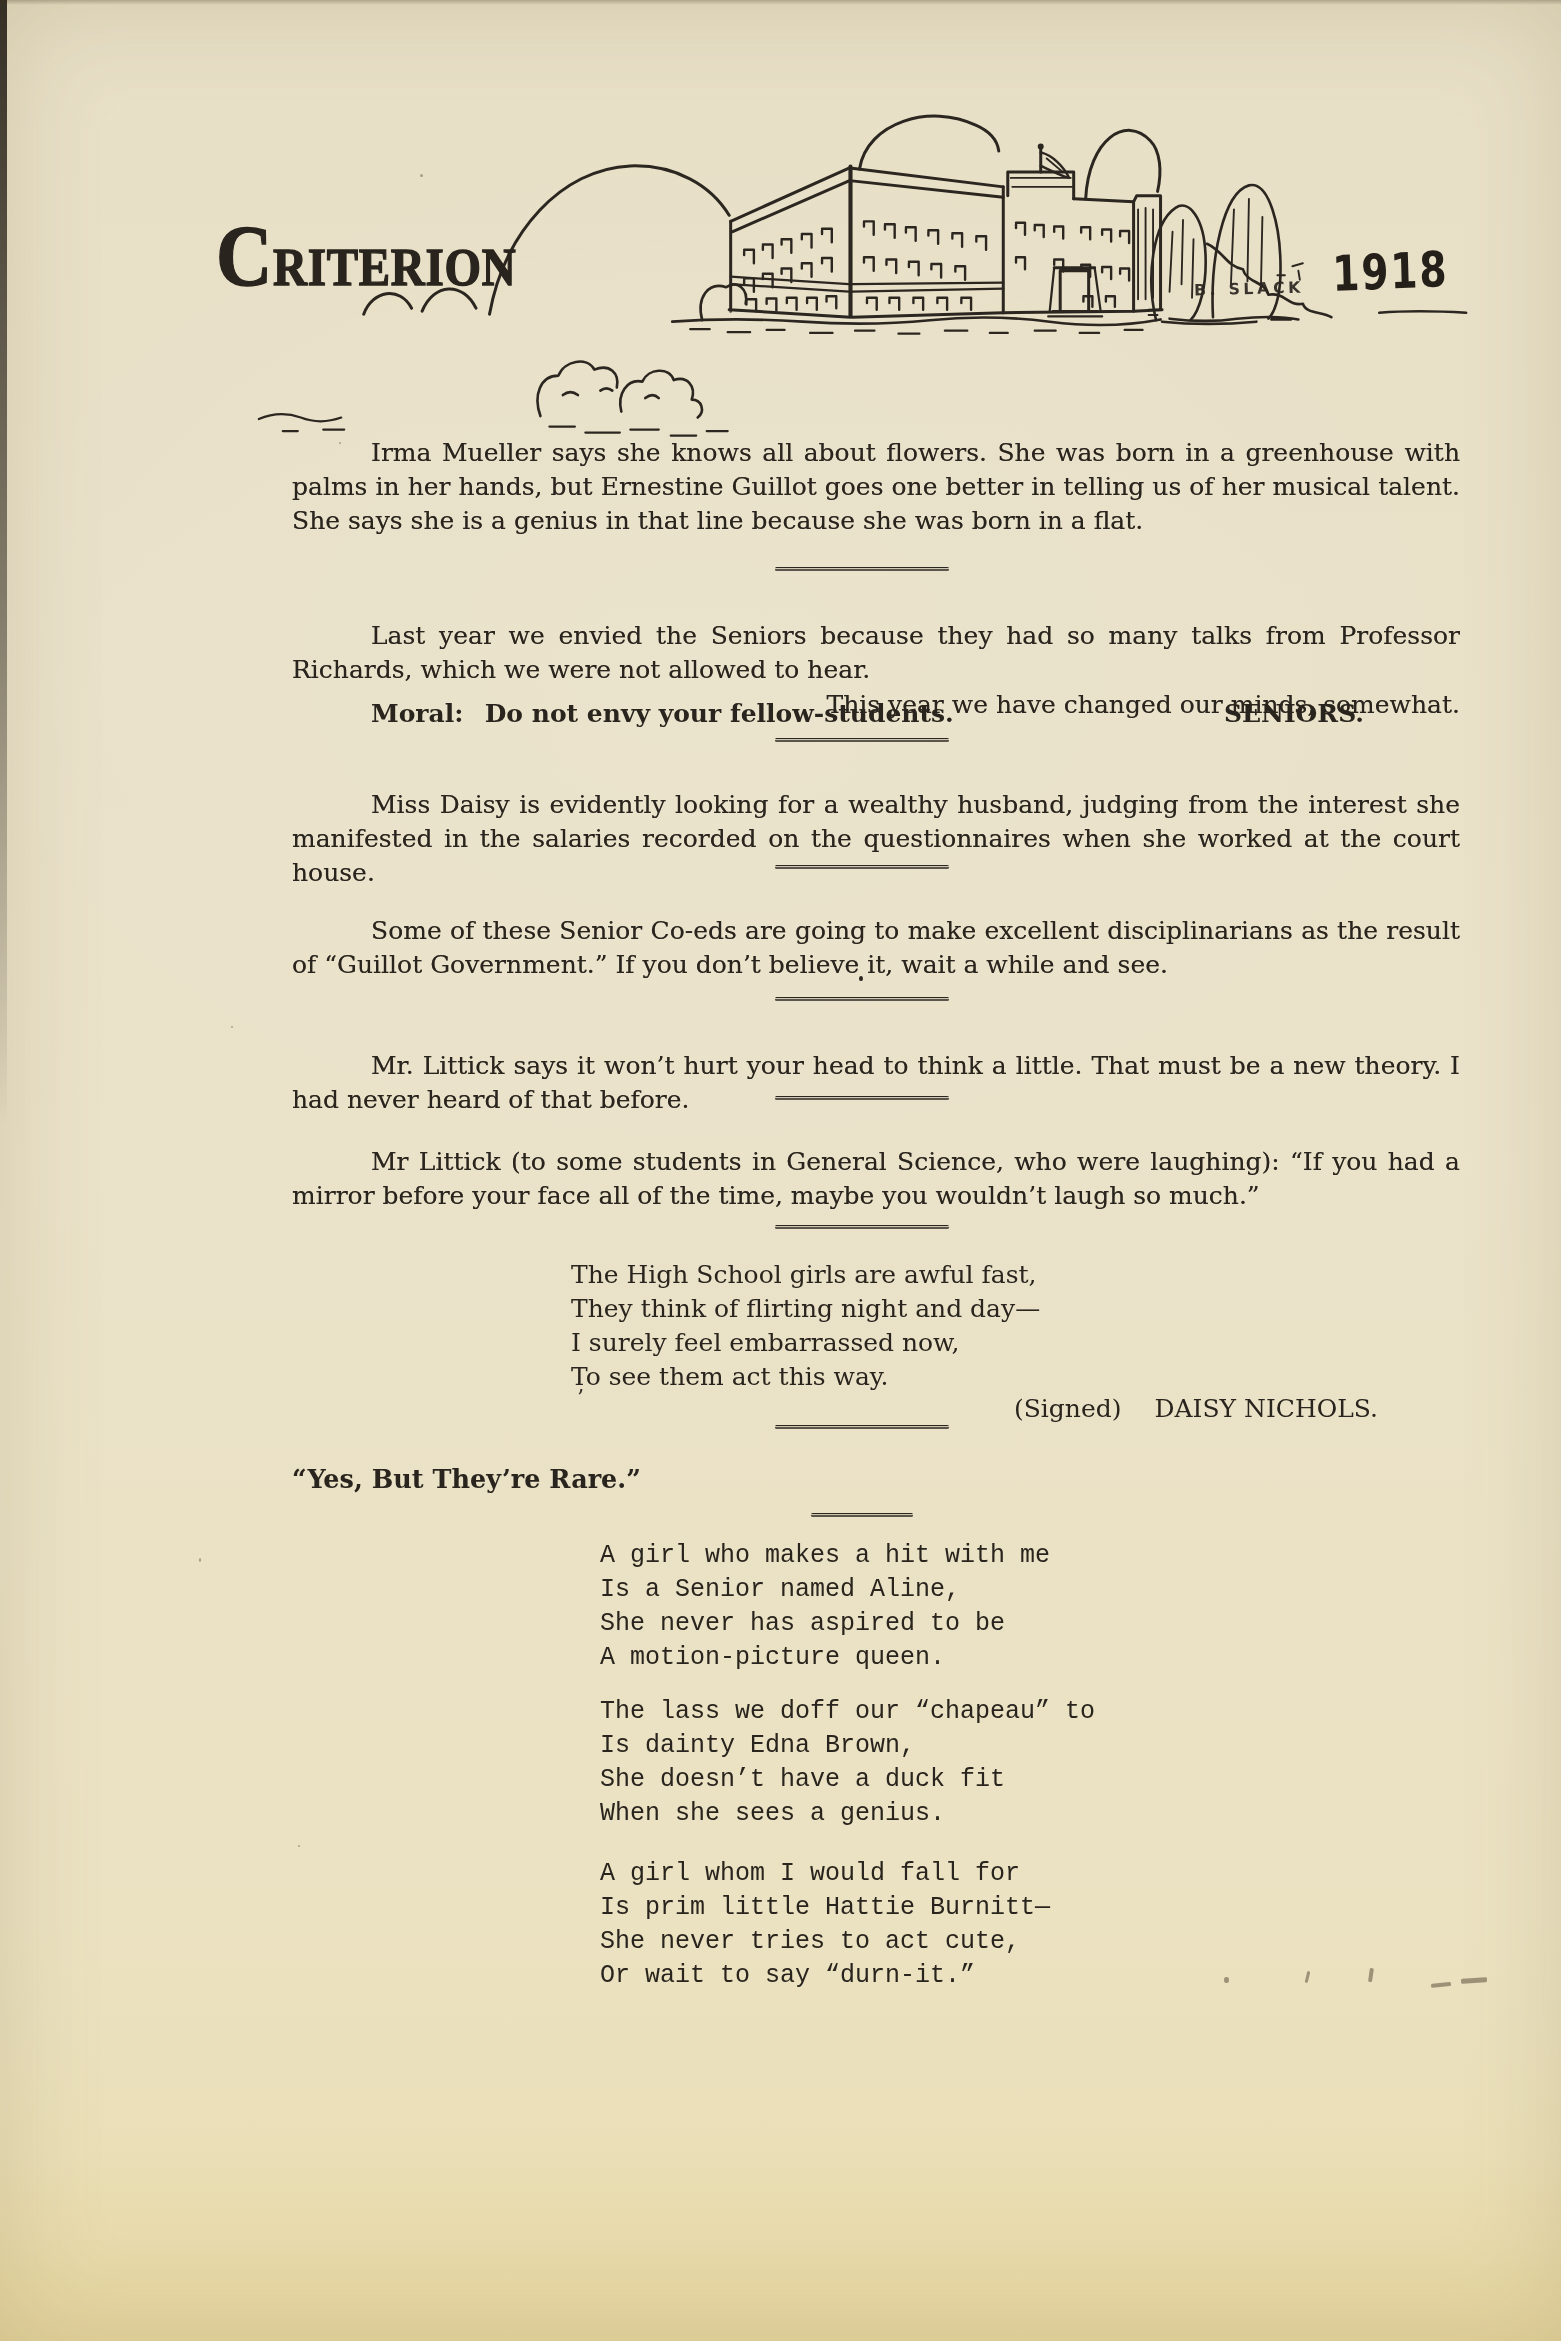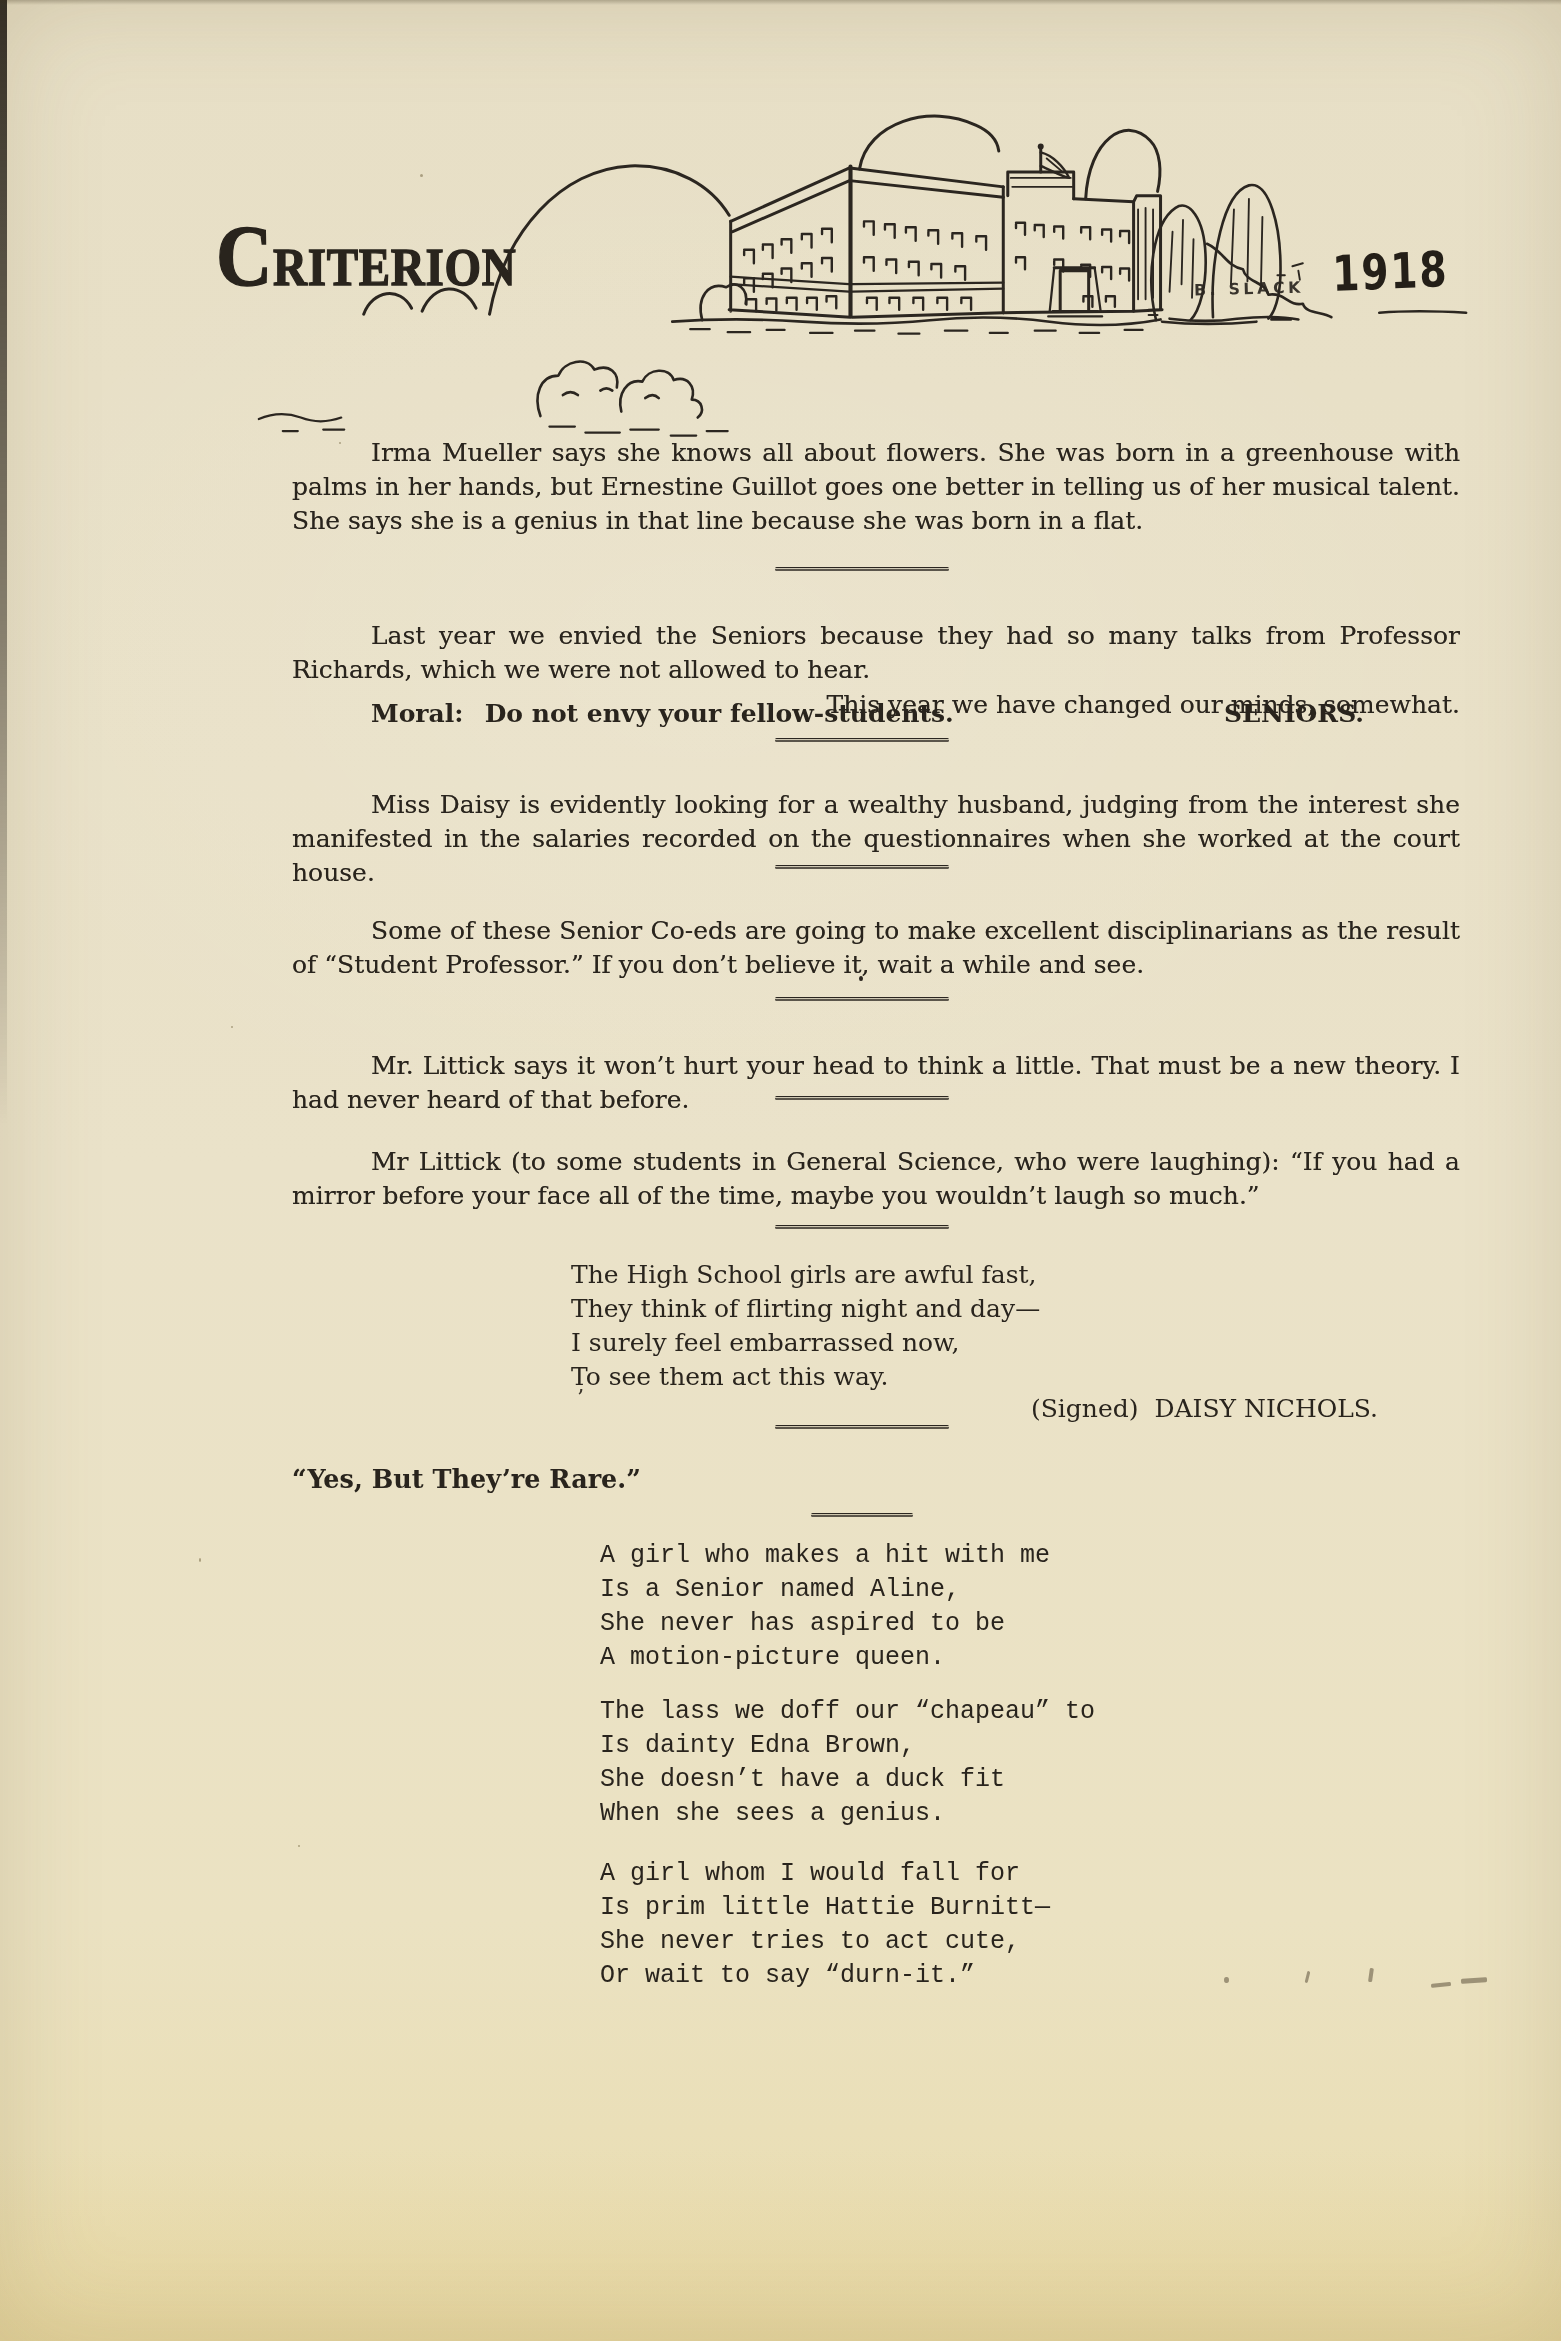--- a/index.html
+++ b/index.html
@@ -46,21 +46,21 @@
   .indent{text-indent:79px;}
   .rulebox{position:absolute;left:292px;width:1140px;display:flex;justify-content:center;}
   .rule{width:174px;height:3.7px;border-radius:1.5px;
     background:linear-gradient(#2b2620 0 1.5px,rgba(43,38,32,.15) 1.5px 2.2px,rgba(43,38,32,.75) 2.2px 3.7px);}
   .rule.short{width:102px;}
   .moral-row{position:absolute;left:292px;width:1168px;padding-left:79px;padding-right:96px;
     box-sizing:border-box;display:flex;justify-content:space-between;font-size:25px;line-height:34px;font-weight:bold;}
   .moral-left{white-space:pre-wrap;}
   .poem{position:absolute;left:571px;font-size:25px;}
   .poem .pl{line-height:34px;}
-  .signed-row{position:absolute;left:571px;width:807px;display:flex;justify-content:flex-end;gap:16px;
+  .signed-row{position:absolute;left:571px;width:807px;display:flex;justify-content:flex-end;gap:33px;
     font-size:25px;line-height:34px;}
   .sec-head{position:absolute;left:292px;width:1054px;text-align:left;font-weight:700;font-size:25.5px;}
   .stanza{position:absolute;left:600px;font-size:25px;}
   .stanza .pl{line-height:34px;font-family:Liberation Mono, monospace;}
   .tiny-dot{position:absolute;width:3.7px;height:5.2px;border-radius:50%;background:#2b2620;}
   .stray-apostrophe{position:absolute;font-size:22.5px;color:#3a342a;}
   .pencil{position:absolute;background:rgba(92,82,60,.55);border-radius:1.5px;}
   .bottom-tint{position:absolute;left:0;bottom:0;width:100%;height:195px;
     background:linear-gradient(180deg,rgba(214,186,100,0) 0%,rgba(210,180,90,.18) 100%);}
   svg .ink{stroke:#2b2620;fill:none;stroke-linecap:round;stroke-linejoin:round;}
@@ -174,21 +174,21 @@
   <div class="rulebox" style="top:738px">
       <div class="rule"></div>
     </div>
 
   <p class="tb indent" style="top:763px">Miss Daisy is evidently looking for a wealthy husband, judging from the interest she manifested in the salaries recorded on the questionnaires when she worked at the court house.</p>
 
   <div class="rulebox" style="top:865px">
       <div class="rule"></div>
     </div>
 
-  <p class="tb indent" style="top:889px">Some of these Senior Co-eds are going to make excellent disciplinarians as the result of “Student Professor.” If you don’t believe it, wait a while and see.</p>
+  <p class="tb indent" style="top:889px">Some of these Senior Co-eds are going to make excellent disciplinarians as the result of “Guillot Government.” If you don’t believe it, wait a while and see.</p>
 
   <div class="tiny-dot" style="left:859px;top:976px"></div>
   <div class="rulebox" style="top:997px">
       <div class="rule"></div>
     </div>
 
   <p class="tb indent" style="top:1024px">Mr. Littick says it won’t hurt your head to think a little. That must be a new theory. I had never heard of that before.</p>
 
   <div class="rulebox" style="top:1096px">
       <div class="rule"></div>

